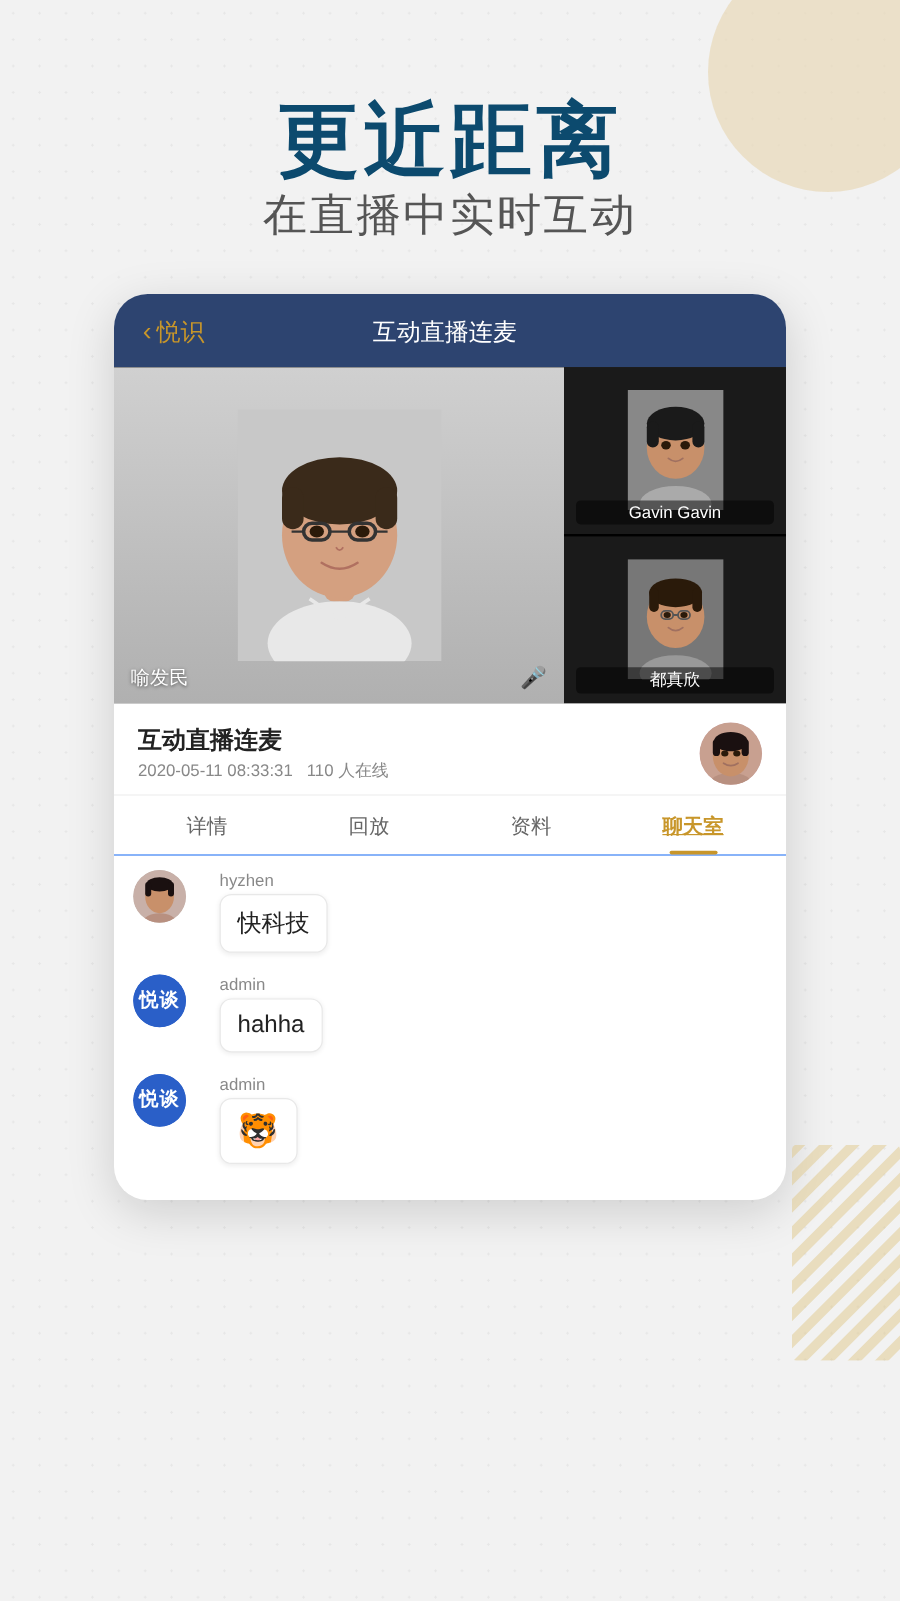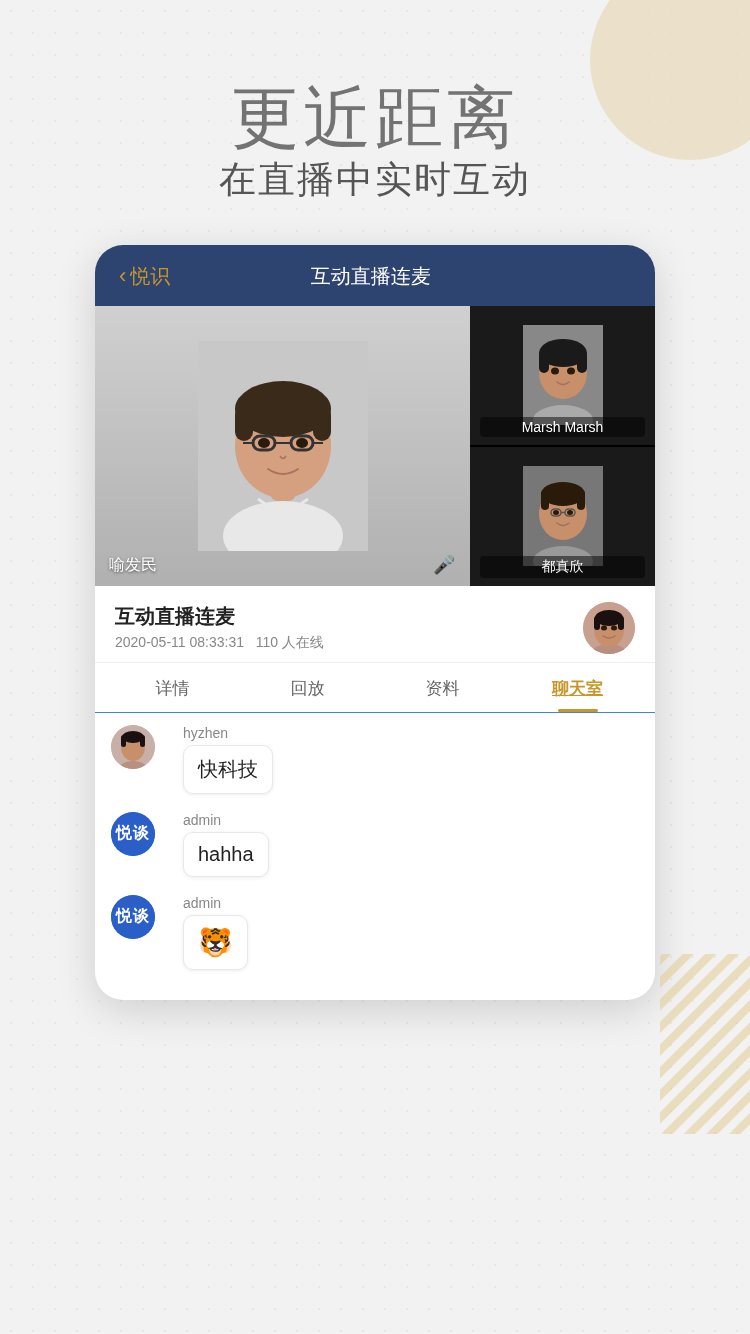--- a/index.html
+++ b/index.html
@@ -28,22 +28,22 @@
     
     .hero-section {
       position: relative;
       z-index: 1;
       text-align: center;
       padding-top: 80px;
       padding-bottom: 40px;
     }
     .hero-title {
       font-size: 68px;
-      font-weight: 400;
-      color: #737373;
+      font-weight: 700;
+      color: #0c4a6e;
       letter-spacing: 4px;
       line-height: 1.1;
     }
     .hero-subtitle {
       font-size: 37px;
       color: #555;
       margin-top: 0;
       letter-spacing: 2px;
     }
 
@@ -389,21 +389,21 @@
 
           <ellipse cx="40" cy="28" rx="24" ry="14" fill="#1a1a1a"></ellipse>
           <rect x="16" y="26" width="10" height="22" rx="5" fill="#1a1a1a"></rect>
           <rect x="54" y="26" width="10" height="22" rx="5" fill="#1a1a1a"></rect>
 
           <ellipse cx="32" cy="46" rx="4" ry="3.5" fill="#2a1a0a"></ellipse>
           <ellipse cx="48" cy="46" rx="4" ry="3.5" fill="#2a1a0a"></ellipse>
 
           <path d="M34 57 Q40 62 46 57" stroke="#a07060" stroke-width="1.5" fill="none" stroke-linecap="round"></path>
         </svg>
-        <div class="video-small-label">Marsh Marsh</div>
+        <div class="video-small-label">Gavin Gavin</div>
       </div>
 
       <div class="video-small">
         <svg class="face-small" viewBox="0 0 80 100" fill="none" xmlns="http://www.w3.org/2000/svg">
           <rect width="80" height="100" fill="#777"></rect>
           <ellipse cx="40" cy="95" rx="30" ry="15" fill="#999"></ellipse>
           <rect x="33" y="58" width="14" height="15" rx="5" fill="#c8906a"></rect>
           <ellipse cx="40" cy="48" rx="24" ry="26" fill="#c8906a"></ellipse>
 
           <ellipse cx="40" cy="28" rx="22" ry="12" fill="#2a1a0a"></ellipse>

